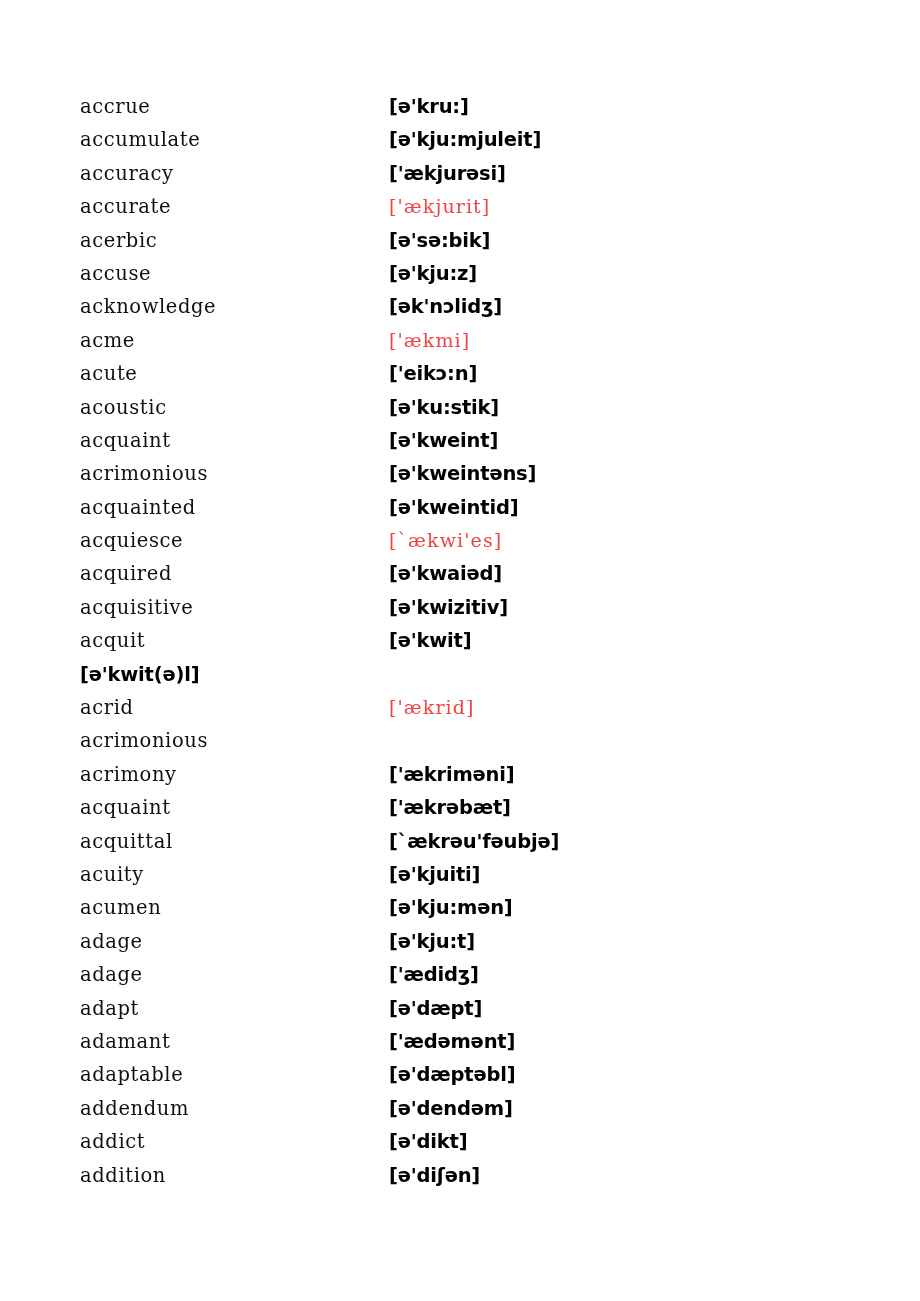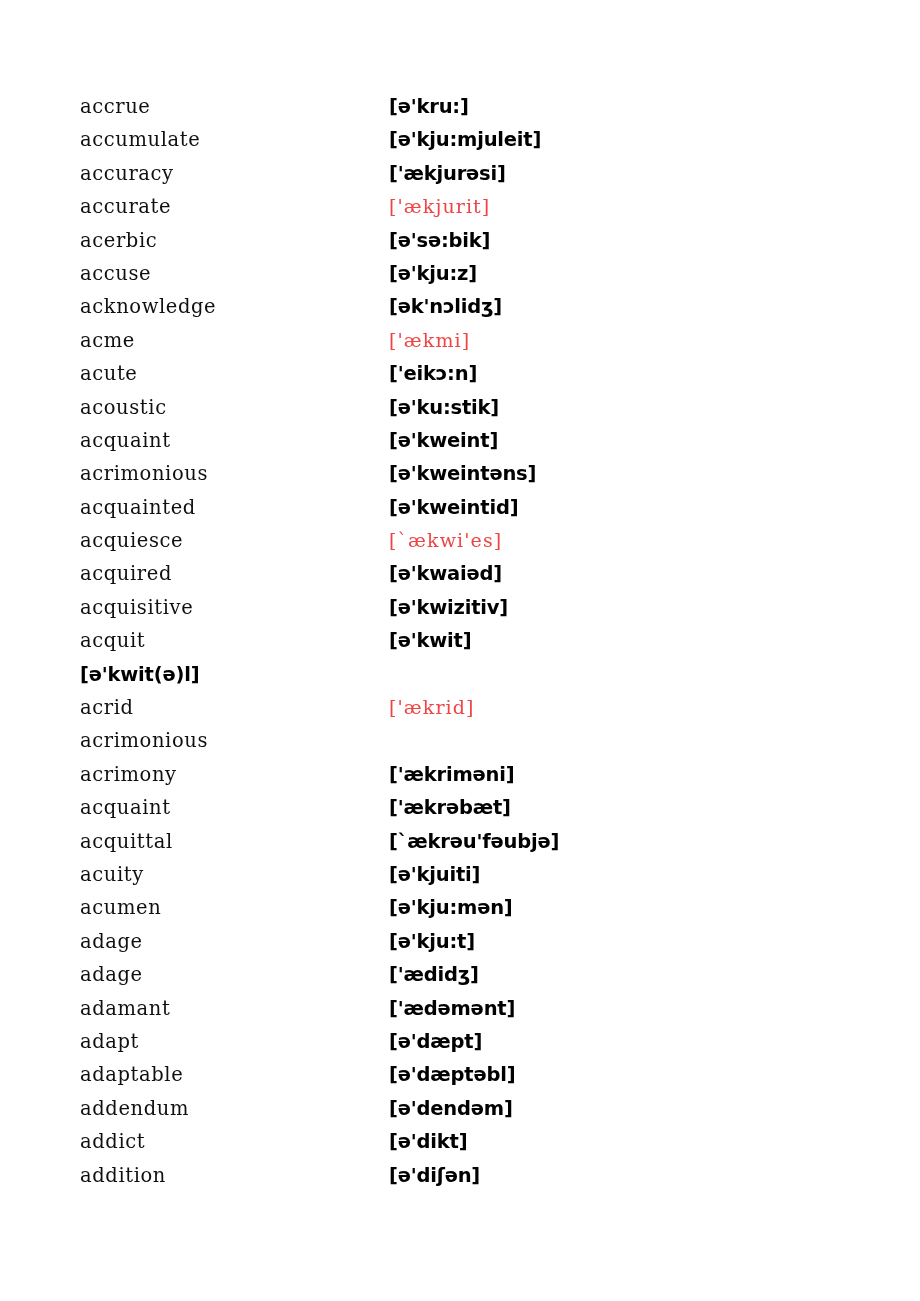--- a/index.html
+++ b/index.html
@@ -178,28 +178,28 @@
       </div>
       <div class="entry-row">
         <span class="headword">adage</span>
         <span class="ipa style-sans">[ə'kju:t]</span>
       </div>
       <div class="entry-row">
         <span class="headword">adage</span>
         <span class="ipa style-sans">['ædidʒ]</span>
       </div>
       <div class="entry-row">
+        <span class="headword">adapt</span>
+        <span class="ipa style-sans">[ə'dæpt]</span>
+      </div>
+      <div class="entry-row">
         <span class="headword">adamant</span>
         <span class="ipa style-sans">['ædəmənt]</span>
       </div>
       <div class="entry-row">
-        <span class="headword">adapt</span>
-        <span class="ipa style-sans">[ə'dæpt]</span>
-      </div>
-      <div class="entry-row">
         <span class="headword">adaptable</span>
         <span class="ipa style-sans">[ə'dæptəbl]</span>
       </div>
       <div class="entry-row">
         <span class="headword">addendum</span>
         <span class="ipa style-sans">[ə'dendəm]</span>
       </div>
       <div class="entry-row">
         <span class="headword">addict</span>
         <span class="ipa style-sans">[ə'dikt]</span>

